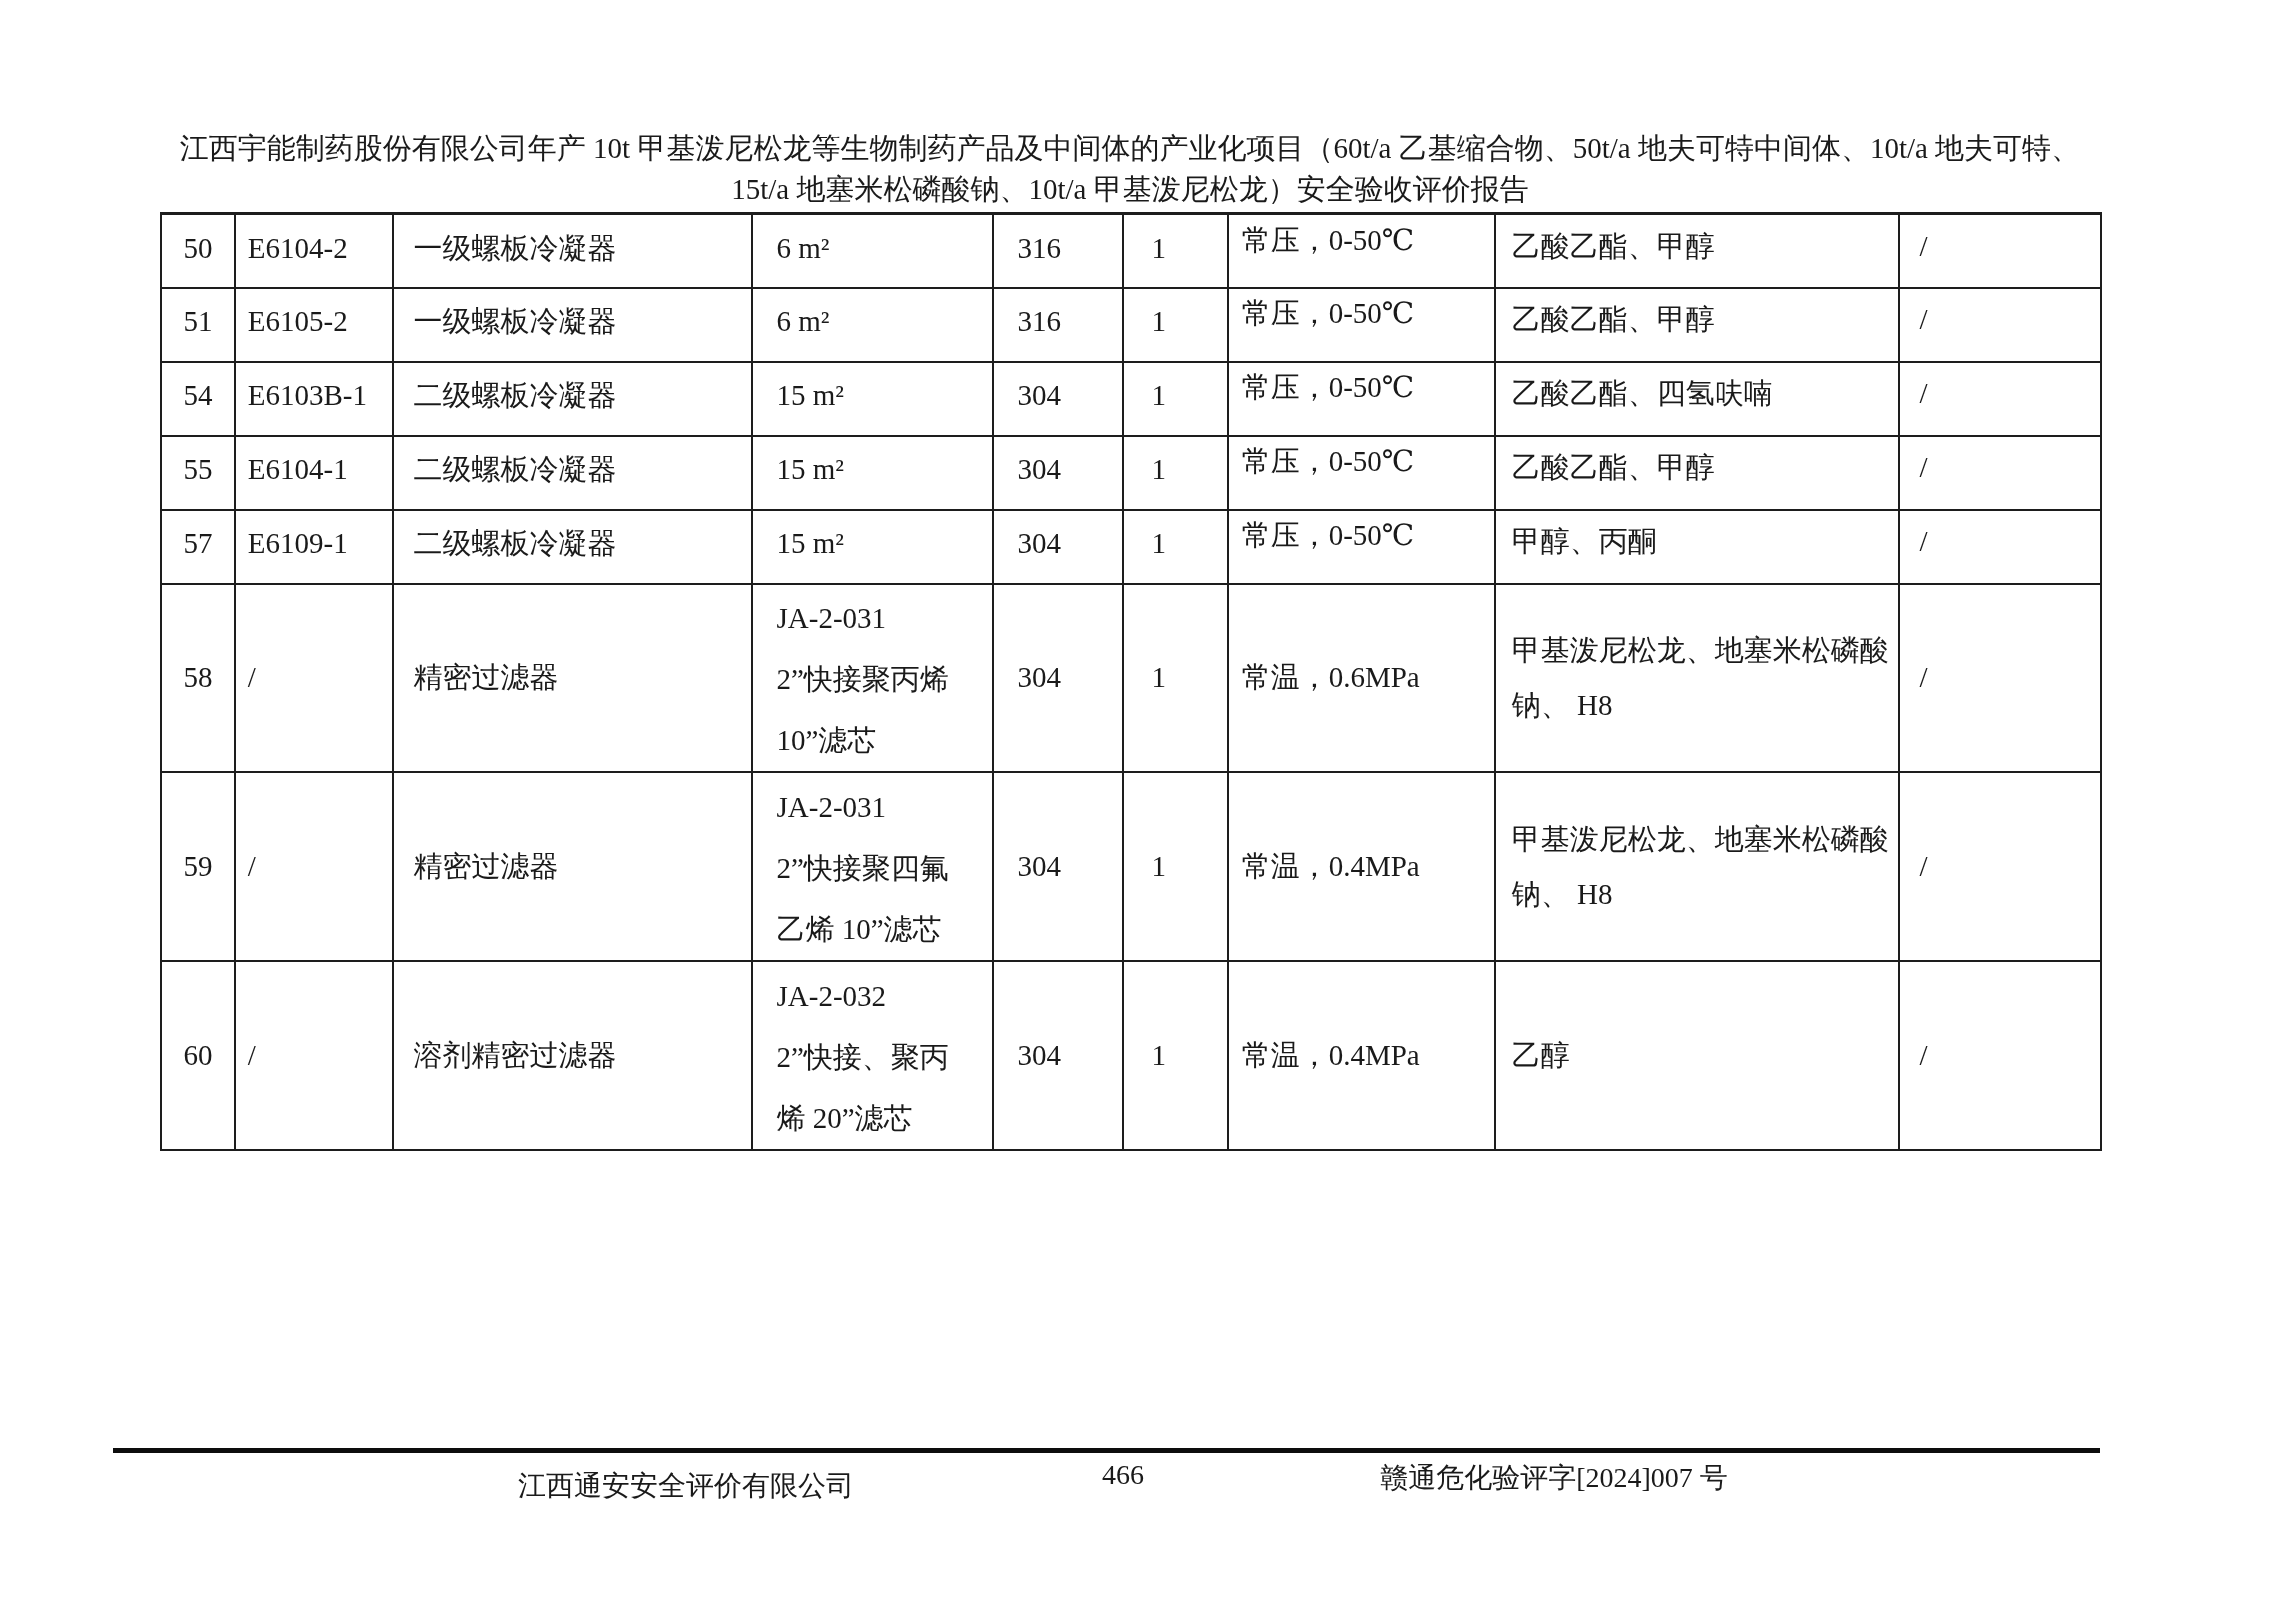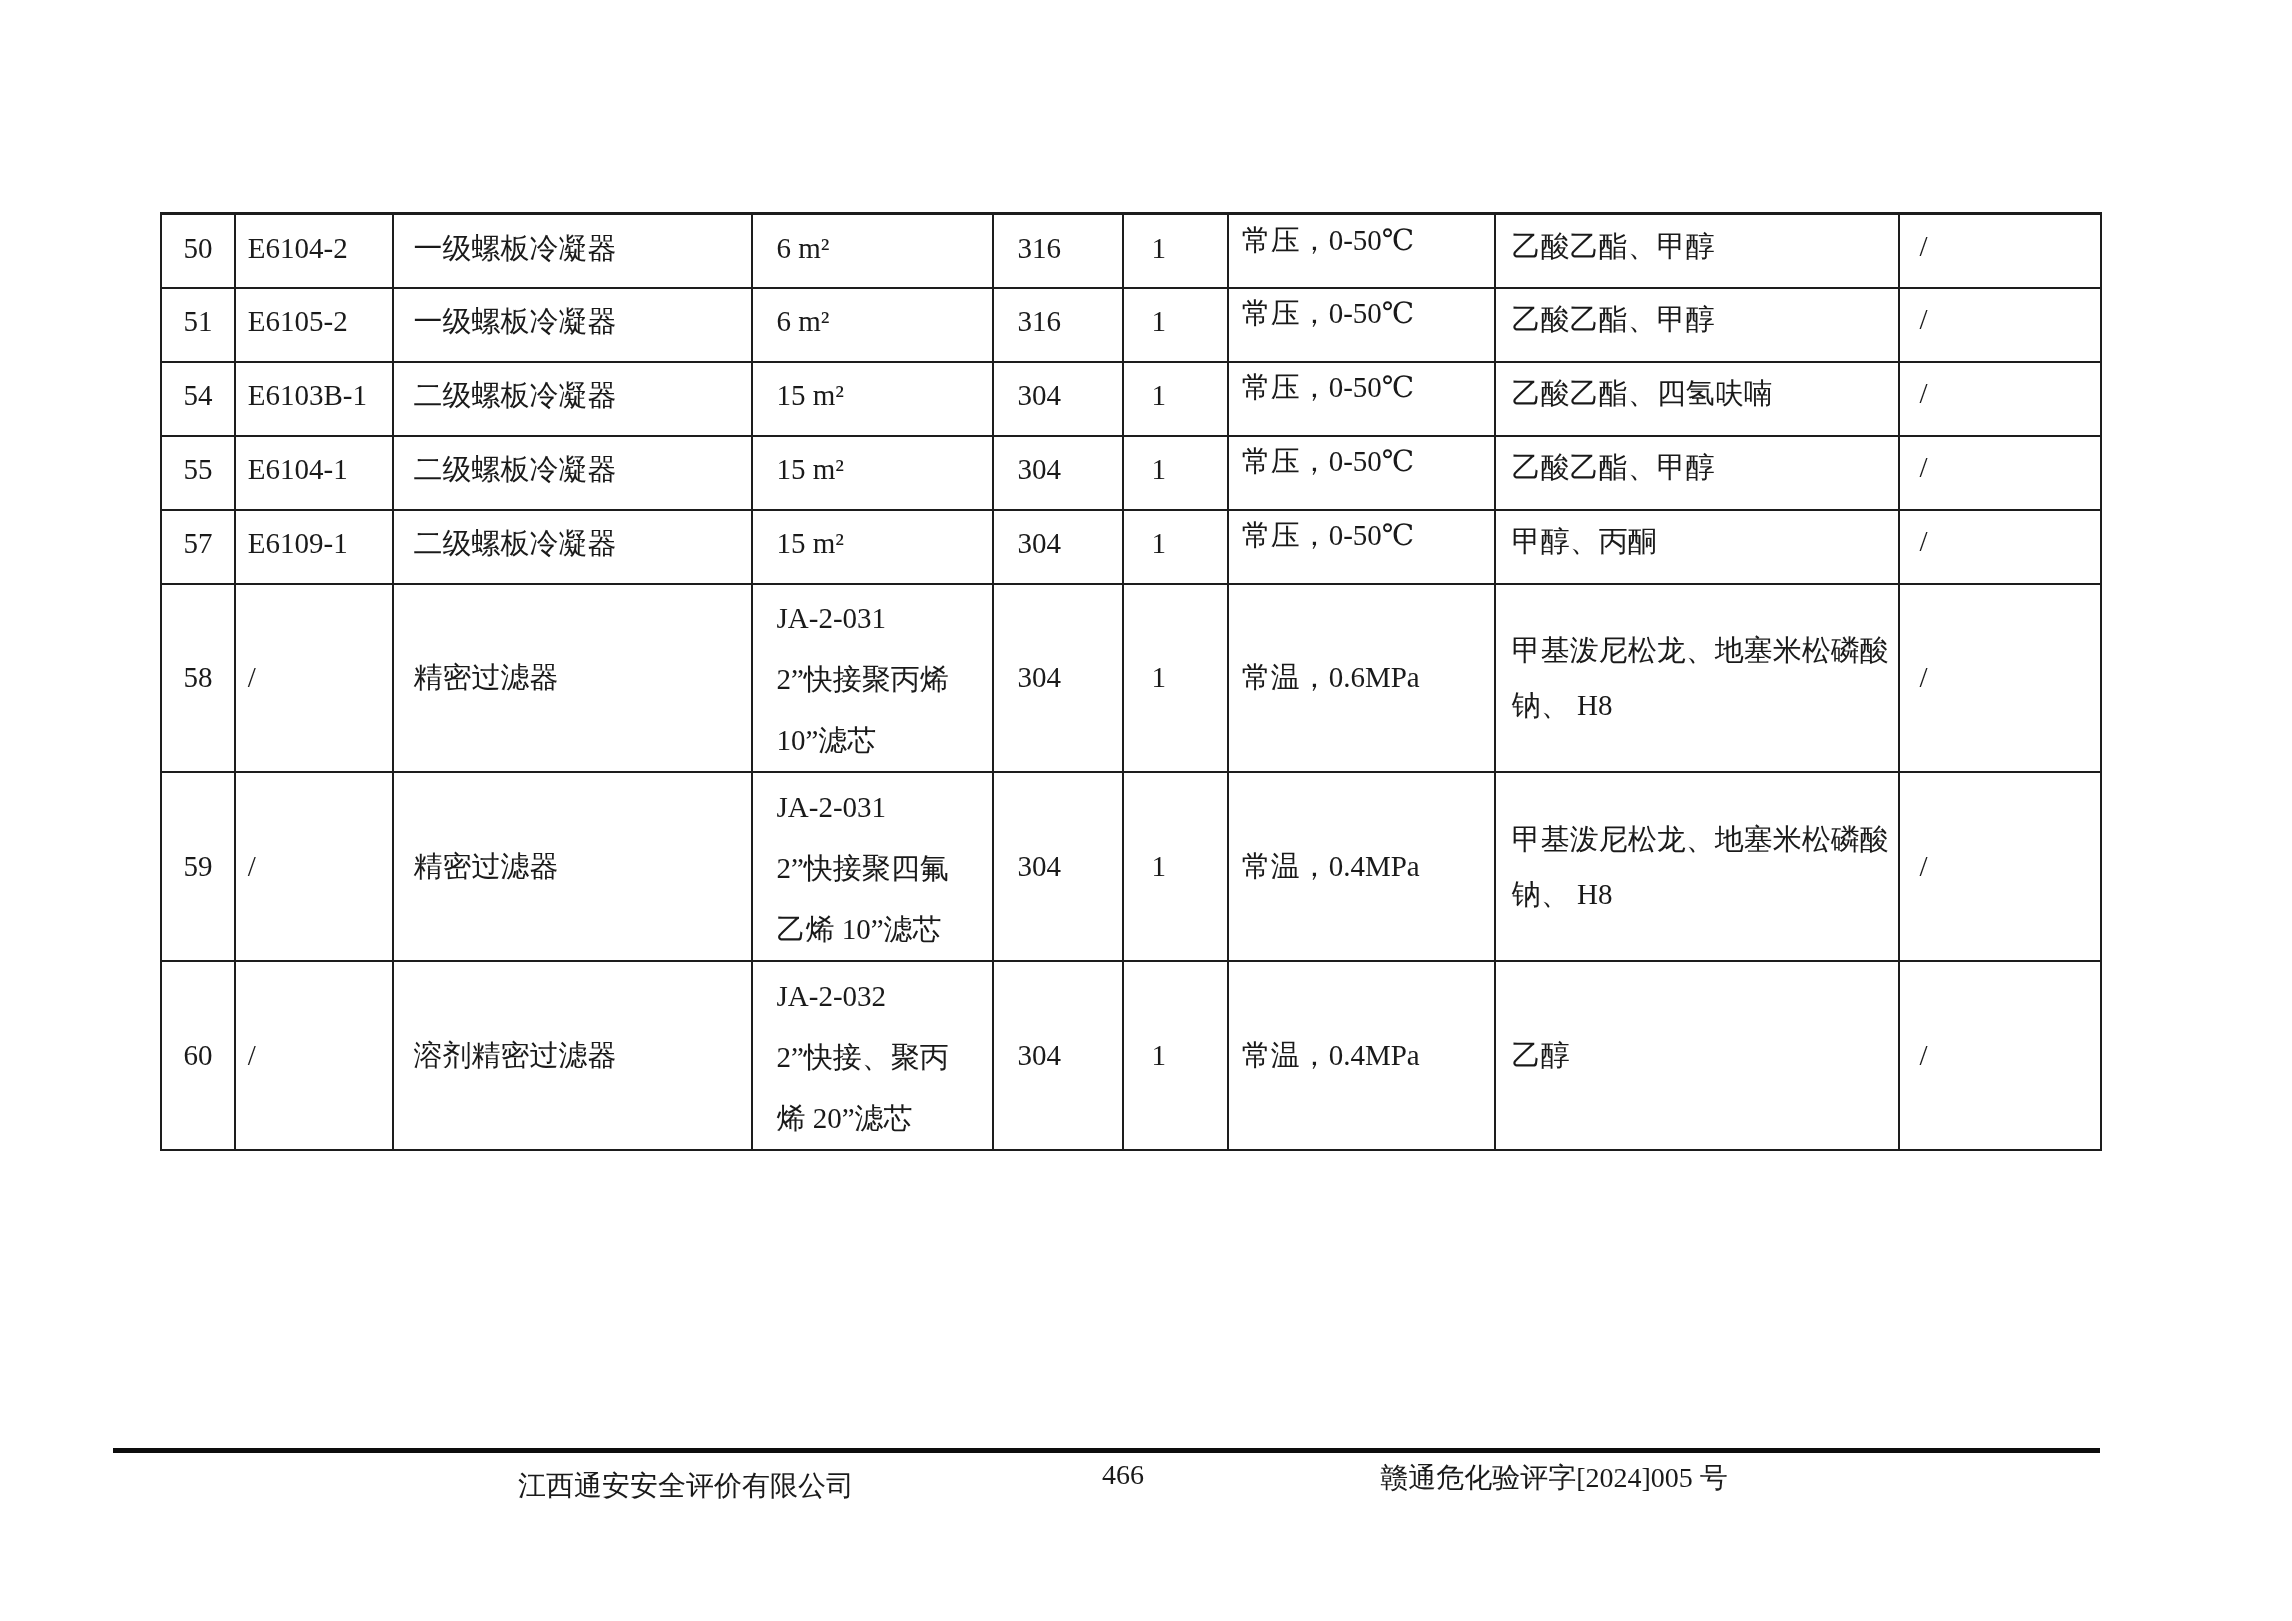--- a/index.html
+++ b/index.html
@@ -70,20 +70,24 @@
   }
   .f-company { left: 686px; margin-top: 8px; }
   .f-page    { left: 1123px; }
   .f-doc     { left: 1554px; }
 </style>
 </head>
 <body>
 
 <div class="page">
 
+  <div class="doc-header">
+    <div class="line">江西宇能制药股份有限公司年产 10t 甲基泼尼松龙等生物制药产品及中间体的产业化项目（60t/a 乙基缩合物、50t/a 地夫可特中间体、10t/a 地夫可特、</div>
+    <div class="line">15t/a 地塞米松磷酸钠、10t/a 甲基泼尼松龙）安全验收评价报告</div>
+  </div>
 
   <table class="equip-table">
     <colgroup>
       <col style="width:74px">
       <col style="width:158px">
       <col style="width:359px">
       <col style="width:241px">
       <col style="width:130px">
       <col style="width:105px">
       <col style="width:267px">
@@ -187,17 +191,17 @@
     <td class="c-media">乙醇</td>
     <td class="c-remark">/</td>
   </tr>
       </tbody>
   </table>
 
   <div class="footer-rule"></div>
   <div class="doc-footer">
     <span class="f-company">江西通安安全评价有限公司</span>
     <span class="f-page">466</span>
-    <span class="f-doc">赣通危化验评字[2024]005 号</span>
+    <span class="f-doc">赣通危化验评字[2024]007 号</span>
   </div>
 
 </div>
 
 
 </body></html>

